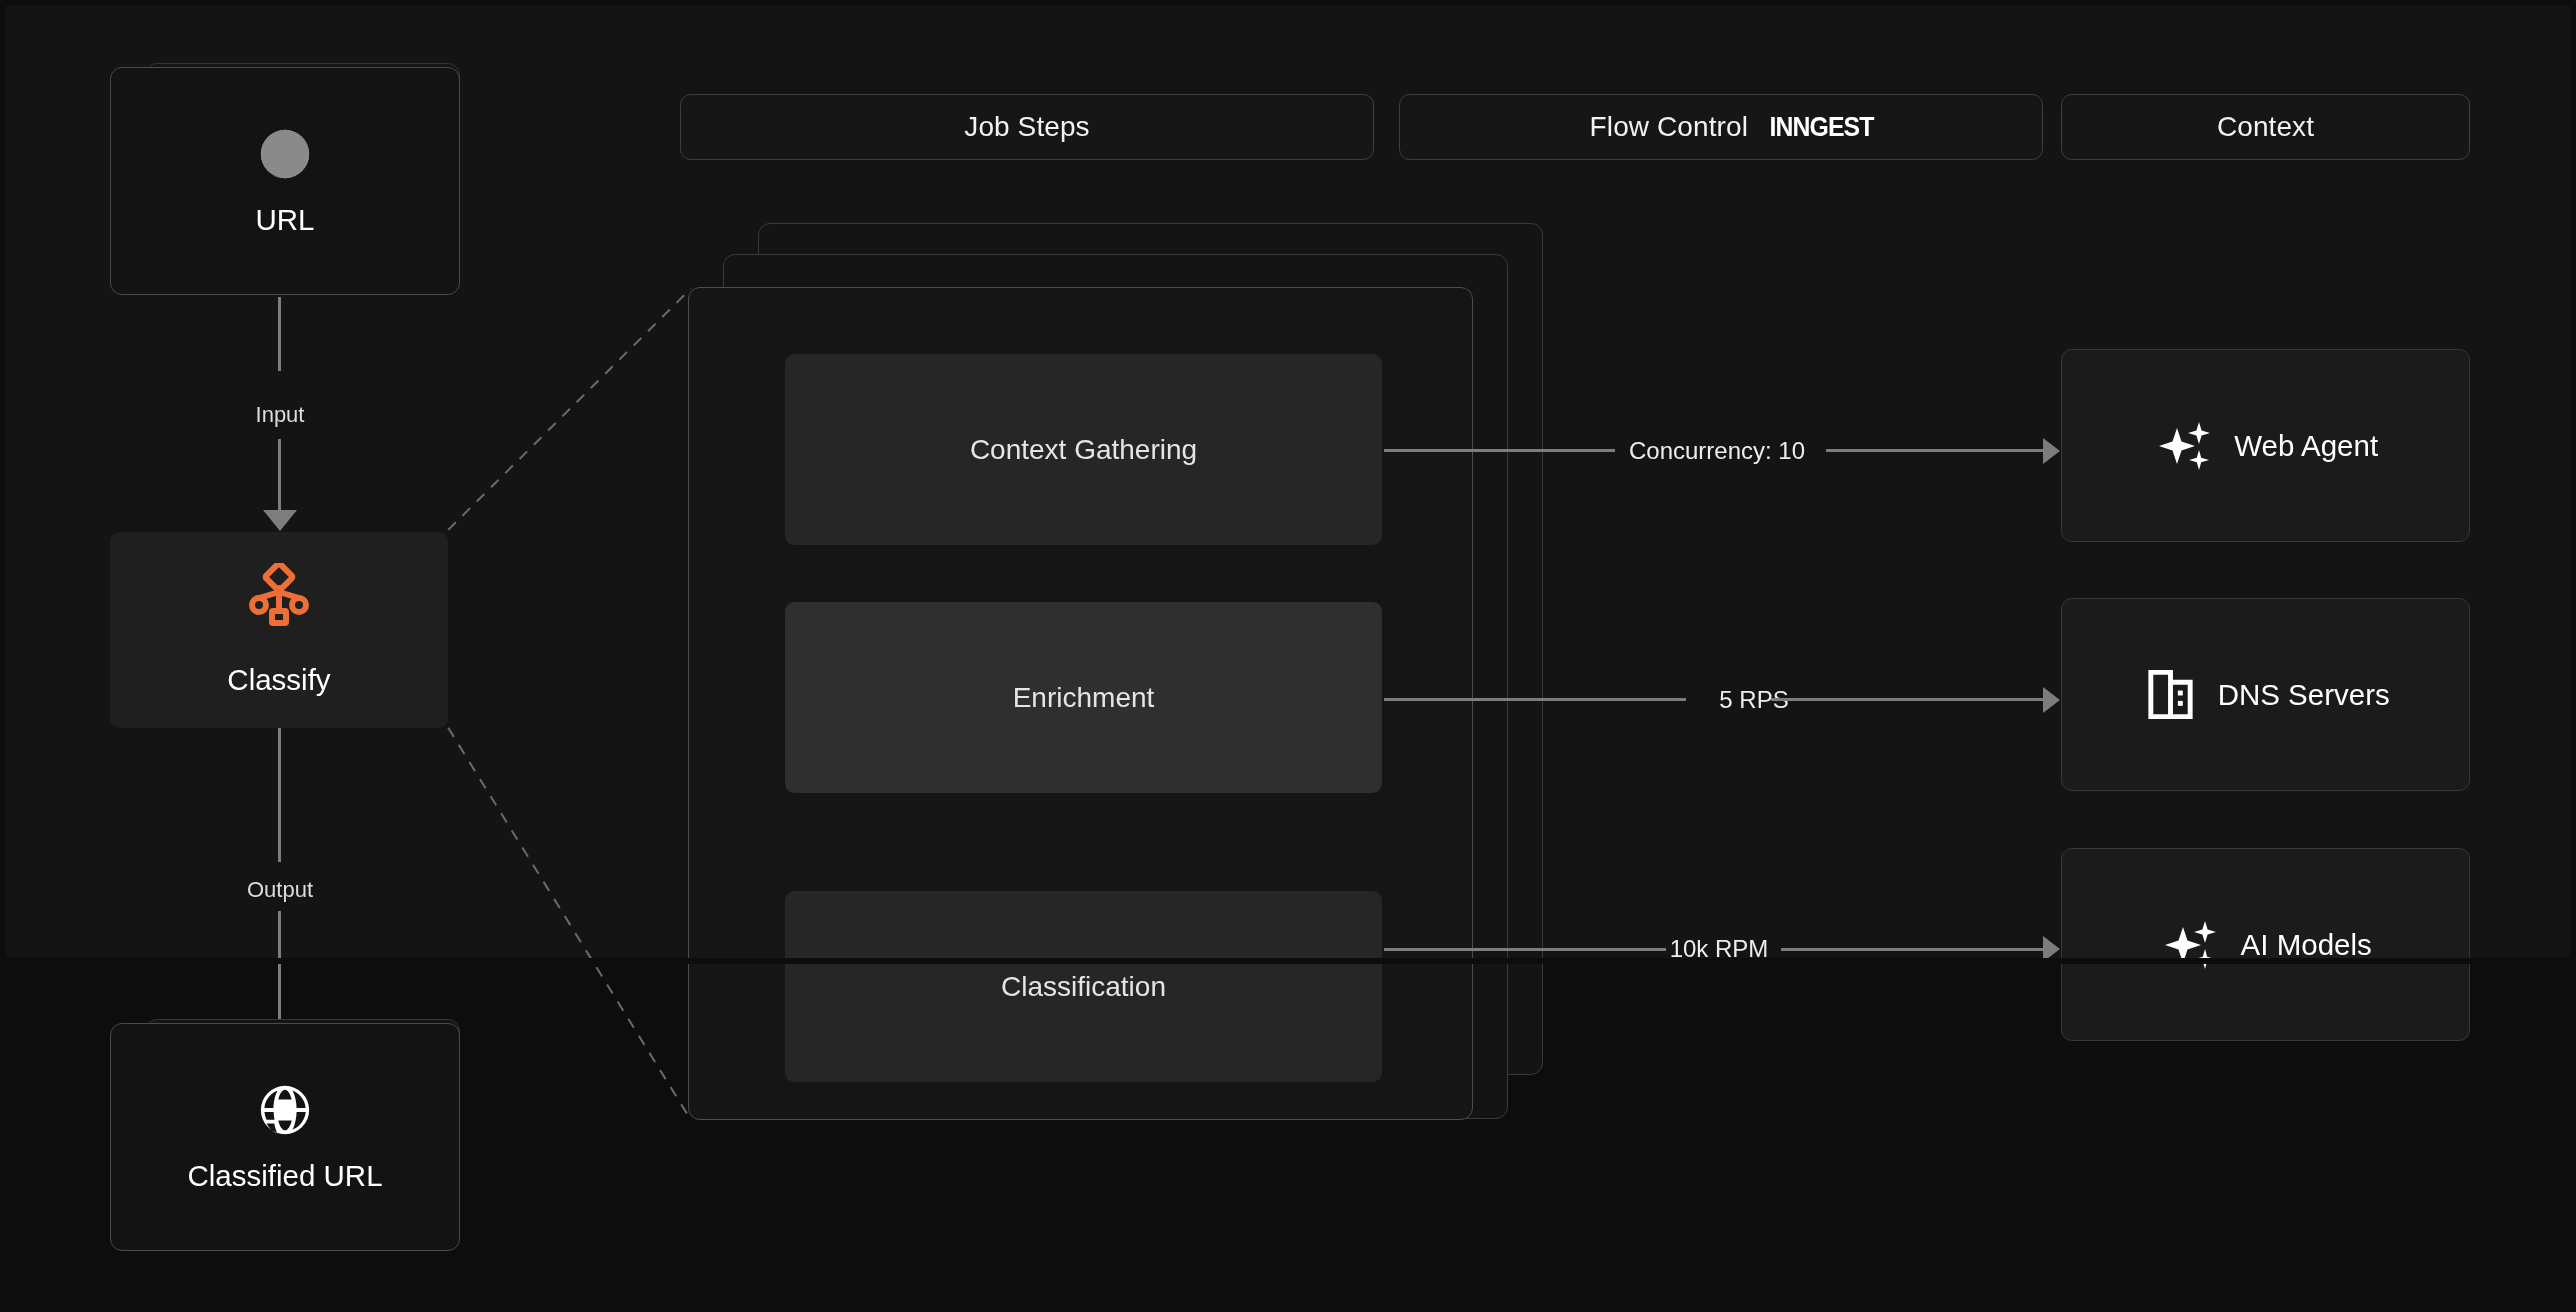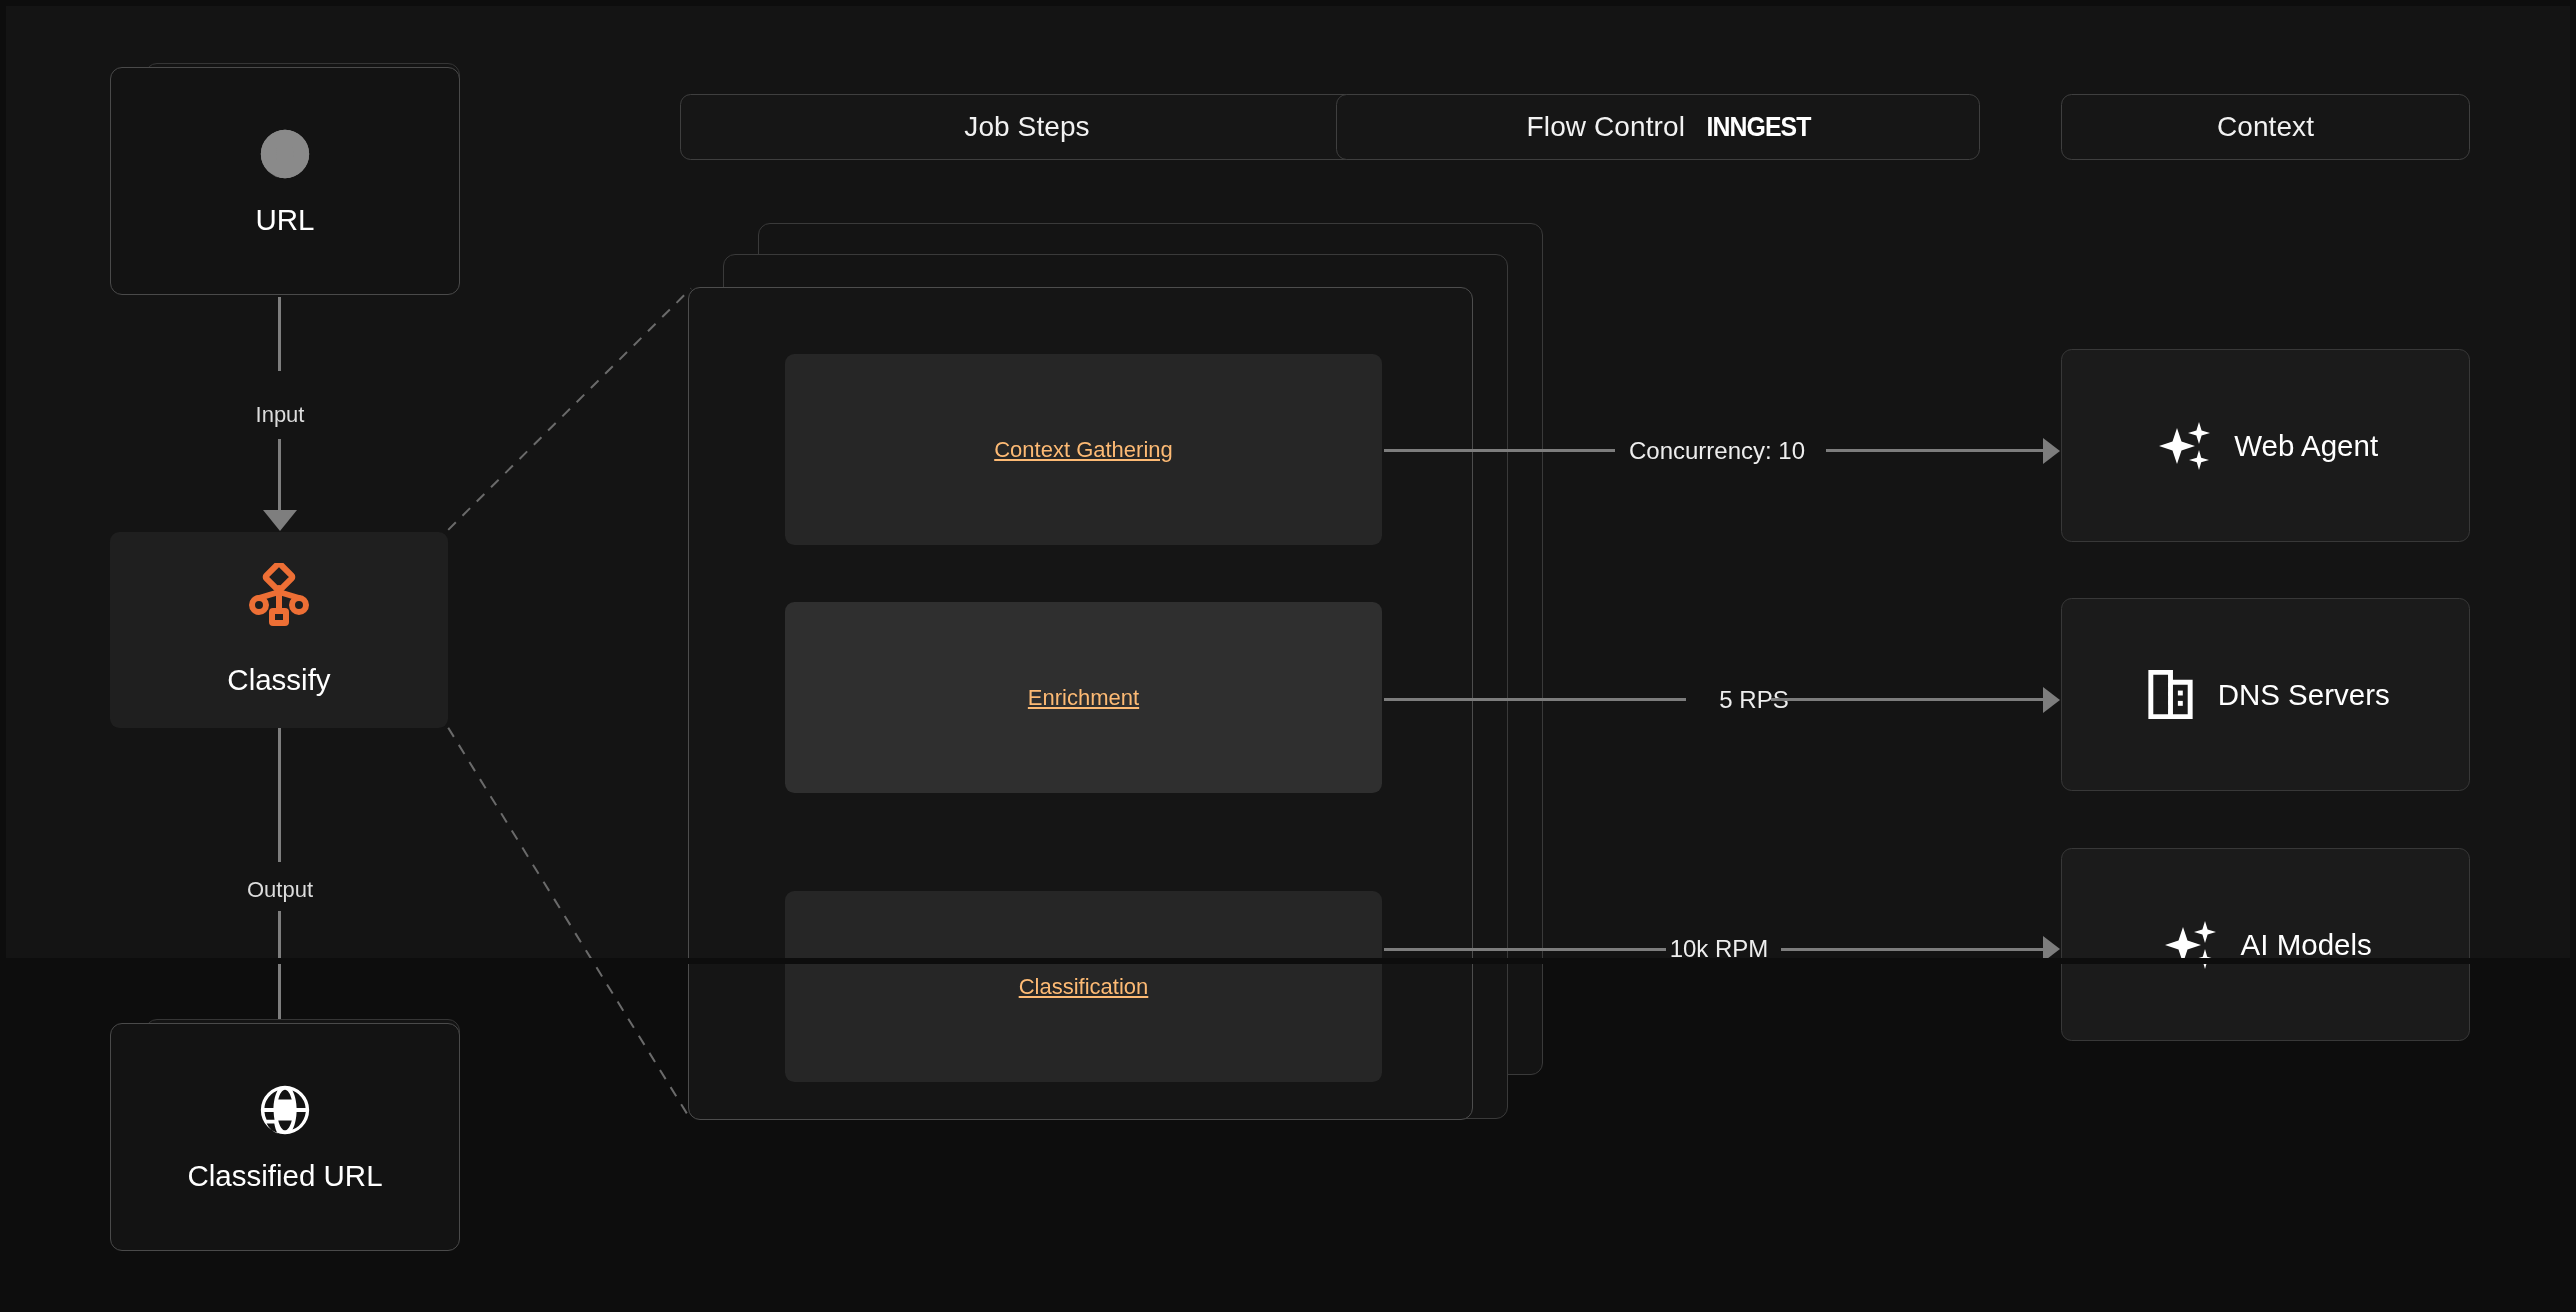--- a/index.html
+++ b/index.html
@@ -107,21 +107,21 @@
     position:absolute;
     border:1.3px solid #4d4d4d;
     border-radius:12px;
     background:#151515;
   }
   .step-box {
     position:absolute;
     border-radius:9.4px;
     display:flex; align-items:center; justify-content:center;
   }
-  .step-label { font-size:22px; color:#fdba74;text-decoration:underline; }
+  .step-label { font-size:28px; color:#e5e5e5; }
 
   
   .hline { position:absolute; height:2.7px; background:#7d7d7d; }
   .hlabel {
     position:absolute;
     font-size:24px; color:#ededed;
     white-space:nowrap;
     transform:translate(-50%,-50%);
   }
   .arrow-right {
@@ -155,21 +155,21 @@
 
   <svg class="dashed-svg" width="2576" height="1312" viewBox="0 0 3840 1956">
     <line x1="668" y1="790" x2="1030" y2="430" stroke="#6a6a6a" stroke-width="3" stroke-dasharray="16 14"></line>
     <line x1="668" y1="1085" x2="1030" y2="1670" stroke="#6a6a6a" stroke-width="3" stroke-dasharray="16 14"></line>
   </svg>
 
   <div class="pill" style="left:680px; top:94px; width:694px;">
     <span class="pill-label">Job Steps</span>
   </div>
 
-  <div class="pill" style="left:1336px; top:94px; width:644px;padding-left:26px;">
+  <div class="pill" style="left:1399px; top:94px; width:644px;padding-left:26px;">
     <span class="pill-label">Flow Control</span>
     <span class="brand">INNGEST</span>
   </div>
 
   <div class="pill" style="left:2061px; top:94px; width:409px;">
     <span class="pill-label">Context</span>
   </div>
 
   <div class="stack" style="left:110px; top:67px; width:350px; height:228px;">
     <div class="layer" style="left:35px; top:-4px; width:315px; height:201px;"></div>

